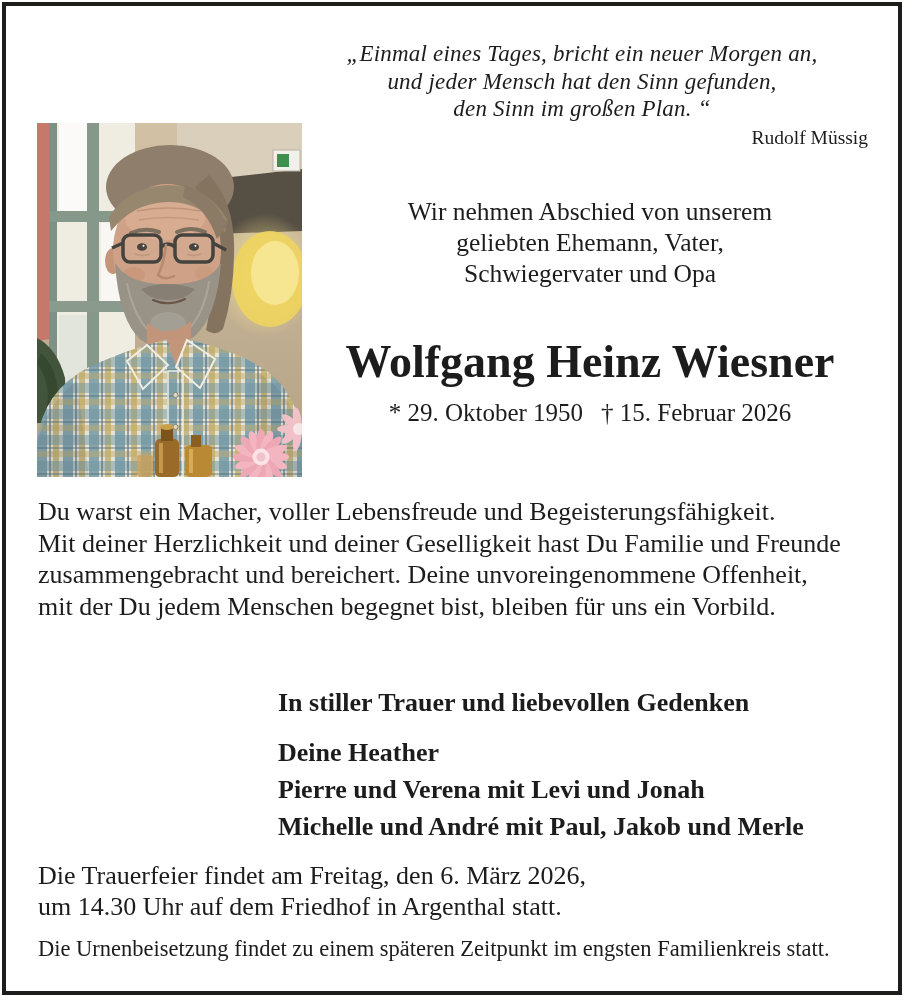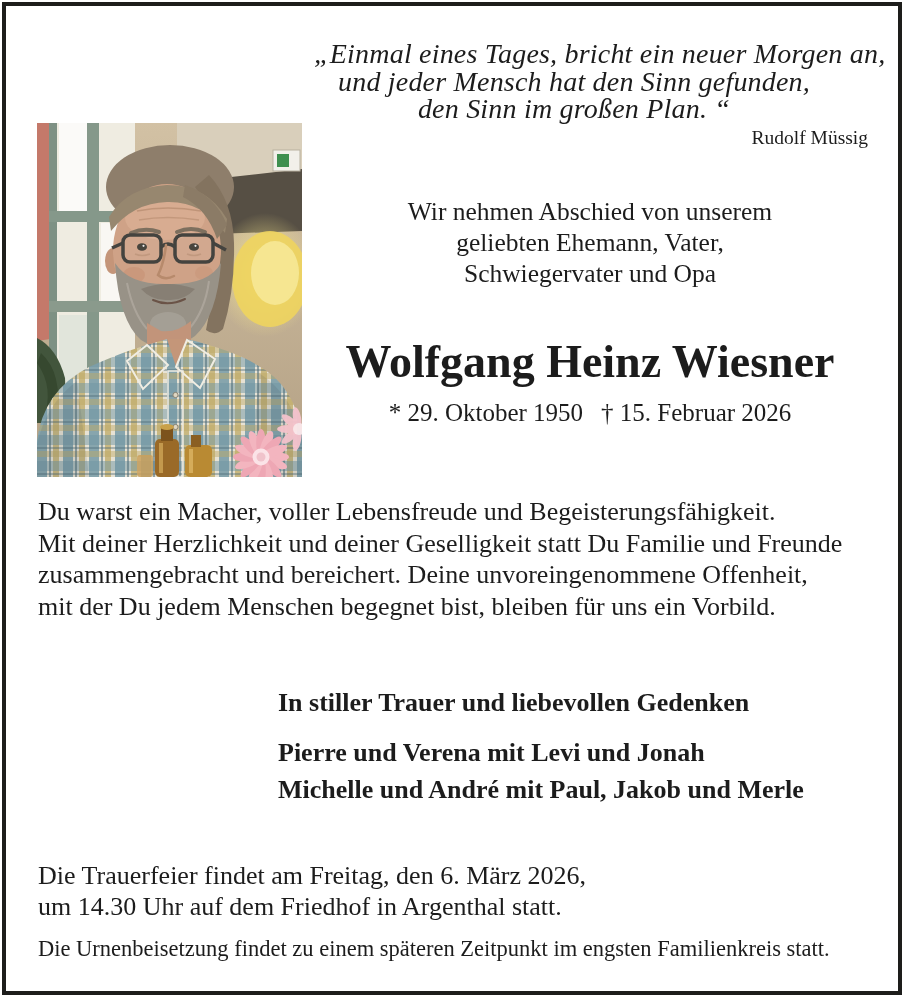--- a/index.html
+++ b/index.html
@@ -10,23 +10,23 @@
     color:#1c1c1c;
     -webkit-font-smoothing:antialiased;
   }
   .frame {
     position:absolute; top:2px; left:2px; right:1px; bottom:5px;
     border:4px solid #1d1d1b; pointer-events:none;
   }
   .nowrap { white-space:nowrap; }
 
   .quote {
-    position:absolute; left:314px; top:40px; width:520px;
+    position:absolute; left:322px; top:40px; width:520px;
     text-align:center; font-style:italic;
-    font-size:28px; line-height:27.5px; letter-spacing:0.2px;
+    font-size:23px; line-height:27.5px; letter-spacing:0.2px;
   }
   .attribution {
     position:absolute; left:322px; top:127px; width:546px;
     text-align:right; font-size:19.5px; line-height:22px;
   }
 
   .photo {
     position:absolute; left:37px; top:123px; width:265px; height:354px;
     margin:0; overflow:hidden; background:#c7b496;
   }
@@ -225,27 +225,28 @@
   <div class="nowrap">Schwiegervater und Opa</div>
 </div>
 
 <div class="col name">Wolfgang Heinz Wiesner</div>
 <div class="col dates">
   <span class="born">* 29. Oktober 1950</span><span class="died">† 15. Februar 2026</span>
 </div>
 
 <div class="eulogy">
   <div class="nowrap">Du warst ein Macher, voller Lebensfreude und Begeisterungsfähigkeit.</div>
-  <div class="nowrap">Mit deiner Herzlichkeit und deiner Geselligkeit statt Du Familie und Freunde</div>
+  <div class="nowrap">Mit deiner Herzlichkeit und deiner Geselligkeit hast Du Familie und Freunde</div>
   <div class="nowrap">zusammengebracht und bereichert. Deine unvoreingenommene Offenheit,</div>
   <div class="nowrap">mit der Du jedem Menschen begegnet bist, bleiben für uns ein Vorbild.</div>
 </div>
 
 <div class="mourning">
   <div class="m-intro nowrap">In stiller Trauer und liebevollen Gedenken</div>
+  <div class="m-name nowrap">Deine Heather</div>
   <div class="m-name nowrap">Pierre und Verena mit Levi und Jonah</div>
   <div class="m-name nowrap">Michelle und André mit Paul, Jakob und Merle</div>
 </div>
 
 <div class="service">
   <div class="nowrap">Die Trauerfeier findet am Freitag, den 6. März 2026,</div>
   <div class="nowrap">um 14.30 Uhr auf dem Friedhof in Argenthal statt.</div>
 </div>
 
 <div class="urn nowrap">Die Urnenbeisetzung findet zu einem späteren Zeitpunkt im engsten Familienkreis statt.</div>

